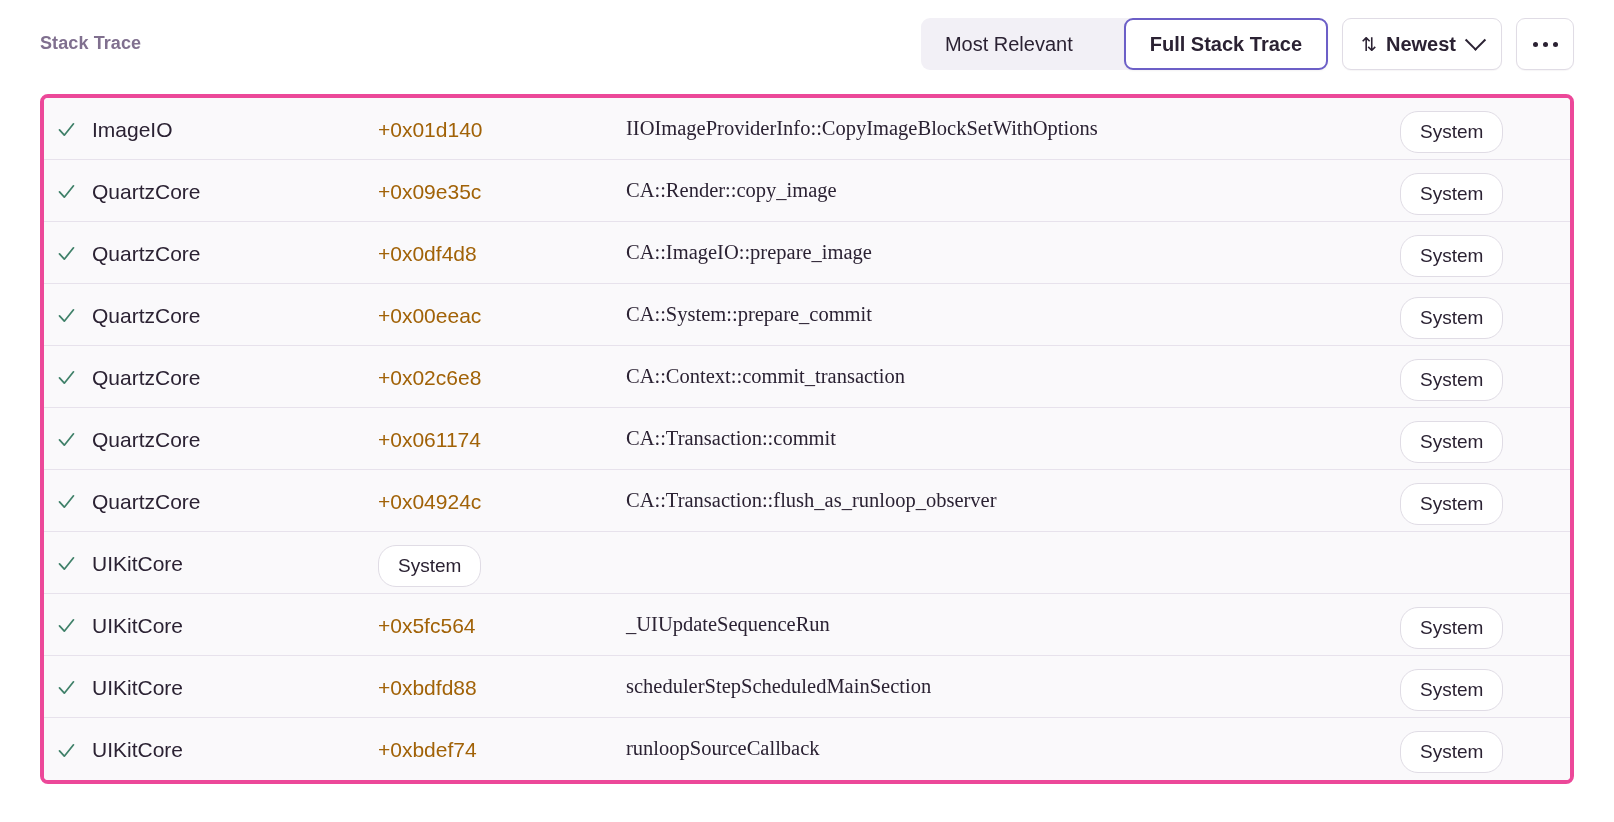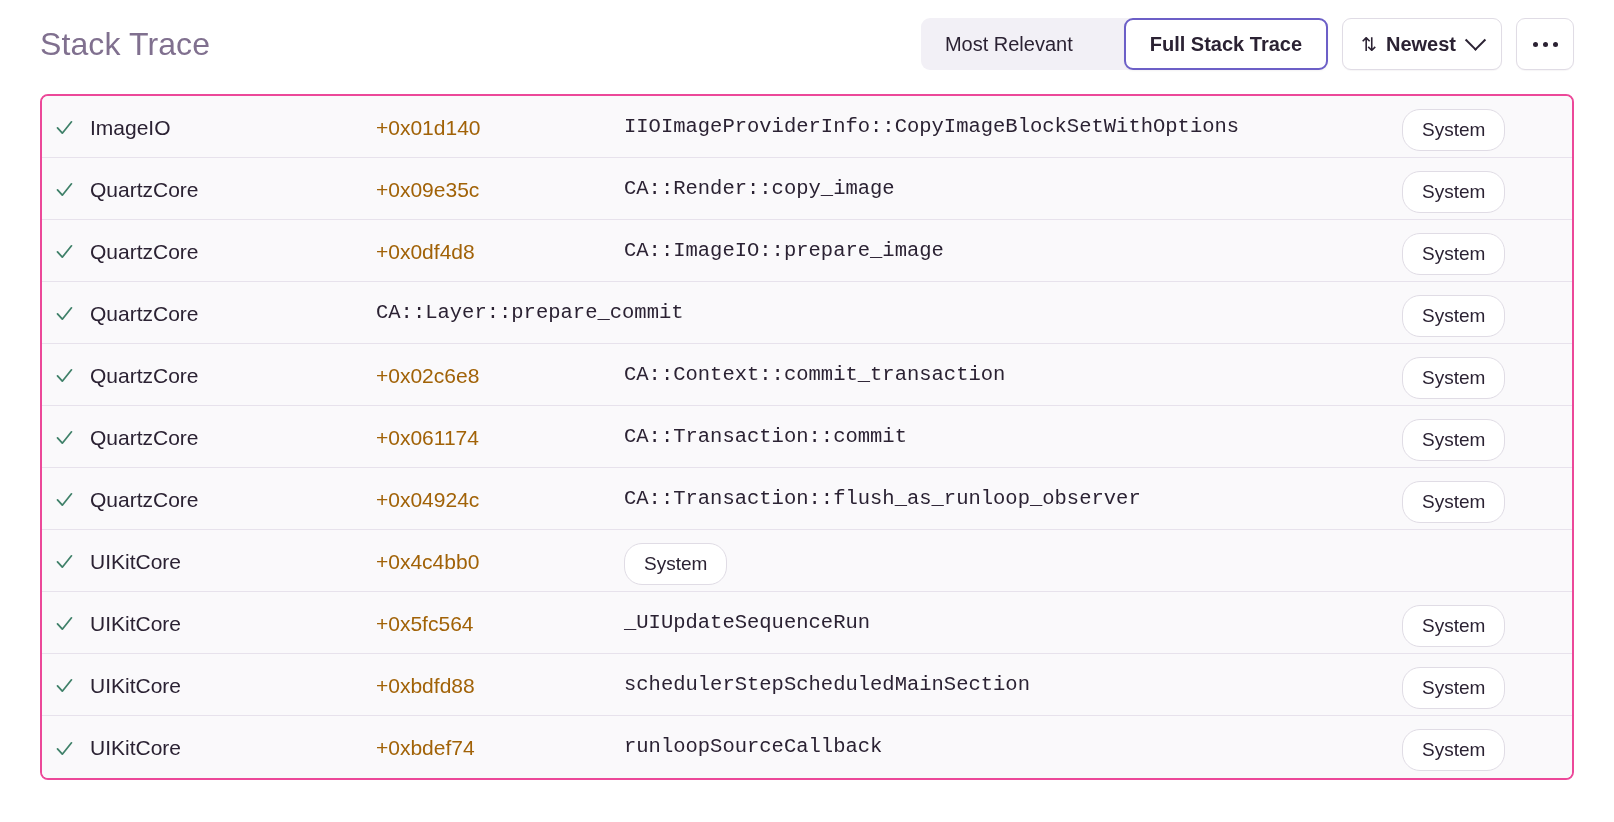--- a/index.html
+++ b/index.html
@@ -28,22 +28,22 @@
   .panel-header {
     display: flex;
     align-items: center;
     justify-content: space-between;
     padding: 16px 40px 0 40px;
     height: 72px;
     box-sizing: border-box;
   }
 
   .panel-title {
-    font-size: 32px;
-    font-weight: 400;
+    font-size: 18px;
+    font-weight: 700;
     color: #80708f;
     letter-spacing: 0.1px;
     line-height: 1.2;
     white-space: nowrap;
   }
 
   .header-controls {
     display: flex;
     align-items: center;
     gap: 14px;
@@ -136,21 +136,21 @@
     background: #2b2233;
     display: inline-block;
   }
 
   
   .frames-card {
     position: absolute;
     left: 40px;
     top: 94px;
     width: 1534px;
-    border: 2px solid #ec4899;
+    border: 4px solid #ec4899;
     border-radius: 8px;
     background: #faf9fb;
     overflow: hidden;
     box-sizing: border-box;
   }
 
   .frame-row {
     display: flex;
     align-items: flex-start;
     border-bottom: 1px solid #e7e2ec;
@@ -193,21 +193,21 @@
     color: #a16207;
     padding-top: 18px;
     line-height: 27px;
     cursor: pointer;
     box-sizing: border-box;
     white-space: nowrap;
   }
 
   .col-func {
     flex: 1 1 auto;
-    font-family: Liberation Mono, monospace;
+    font-family: Liberation Serif, serif;
     font-size: 20.5px;
     color: #2b2233;
     padding: 15px 20px 13px 0;
     line-height: 31px;
     word-break: break-all;
     box-sizing: border-box;
   }
 
   .col-badge {
     flex: 0 0 170px;
@@ -299,21 +299,22 @@
           <span class="badge">System</span>
         </div>
       </div>
       <div class="frame-row">
         <div class="col-check">
           <svg class="check-icon" viewBox="0 0 24 24" fill="none" xmlns="http://www.w3.org/2000/svg">
             <path d="M4 12.5 L9.5 18.5 L20 5.5" stroke="#3f8069" stroke-width="2" stroke-linecap="round" stroke-linejoin="round"></path>
           </svg>
         </div>
         <div class="col-package">QuartzCore</div>
-        <div class="col-func">CA::Layer::prepare_commit</div>
+        <div class="col-addr">+0x00eeac</div>
+        <div class="col-func">CA::System::prepare_commit</div>
         <div class="col-badge">
           <span class="badge">System</span>
         </div>
       </div>
       <div class="frame-row">
         <div class="col-check">
           <svg class="check-icon" viewBox="0 0 24 24" fill="none" xmlns="http://www.w3.org/2000/svg">
             <path d="M4 12.5 L9.5 18.5 L20 5.5" stroke="#3f8069" stroke-width="2" stroke-linecap="round" stroke-linejoin="round"></path>
           </svg>
         </div>
@@ -350,21 +351,20 @@
           <span class="badge">System</span>
         </div>
       </div>
       <div class="frame-row">
         <div class="col-check">
           <svg class="check-icon" viewBox="0 0 24 24" fill="none" xmlns="http://www.w3.org/2000/svg">
             <path d="M4 12.5 L9.5 18.5 L20 5.5" stroke="#3f8069" stroke-width="2" stroke-linecap="round" stroke-linejoin="round"></path>
           </svg>
         </div>
         <div class="col-package">UIKitCore</div>
-        <div class="col-addr">+0x4c4bb0</div>
         <div class="col-badge">
           <span class="badge">System</span>
         </div>
       </div>
       <div class="frame-row">
         <div class="col-check">
           <svg class="check-icon" viewBox="0 0 24 24" fill="none" xmlns="http://www.w3.org/2000/svg">
             <path d="M4 12.5 L9.5 18.5 L20 5.5" stroke="#3f8069" stroke-width="2" stroke-linecap="round" stroke-linejoin="round"></path>
           </svg>
         </div>

